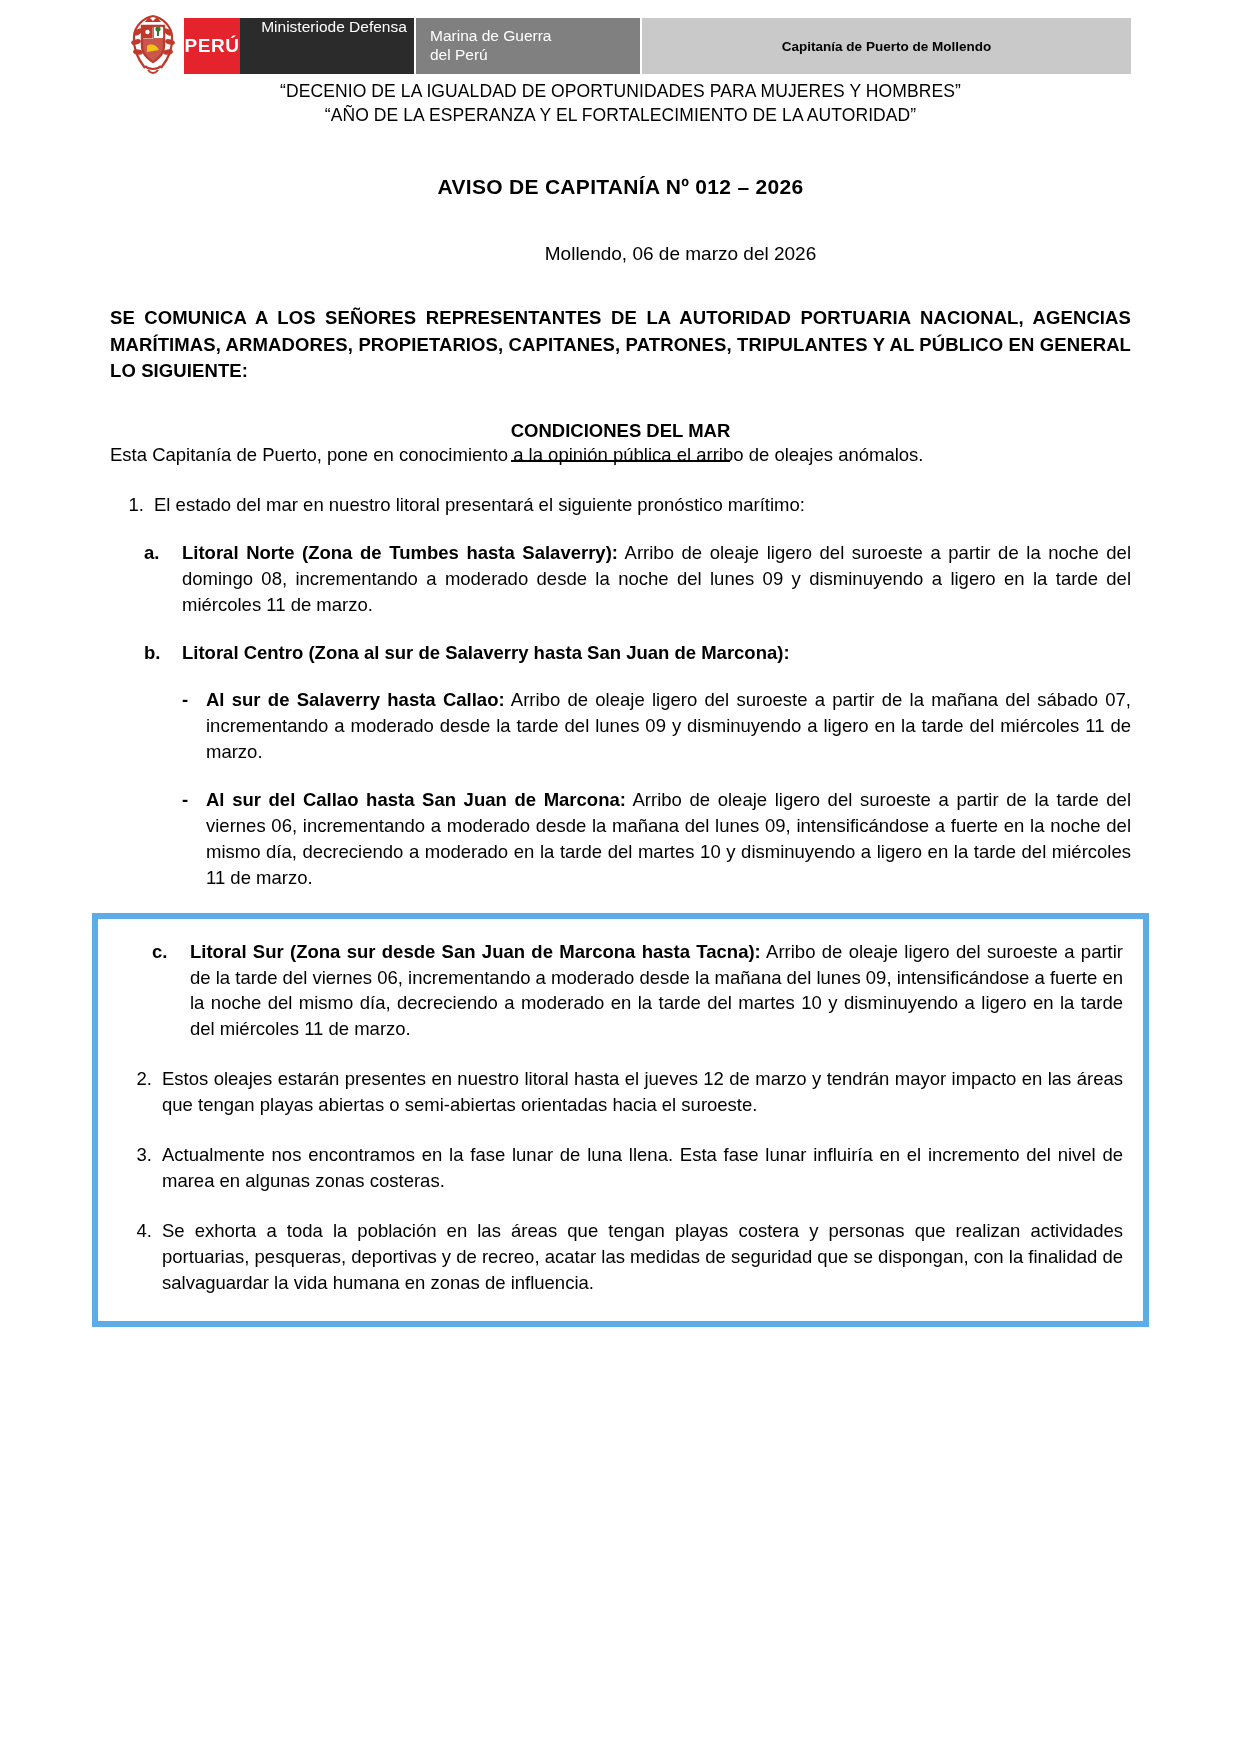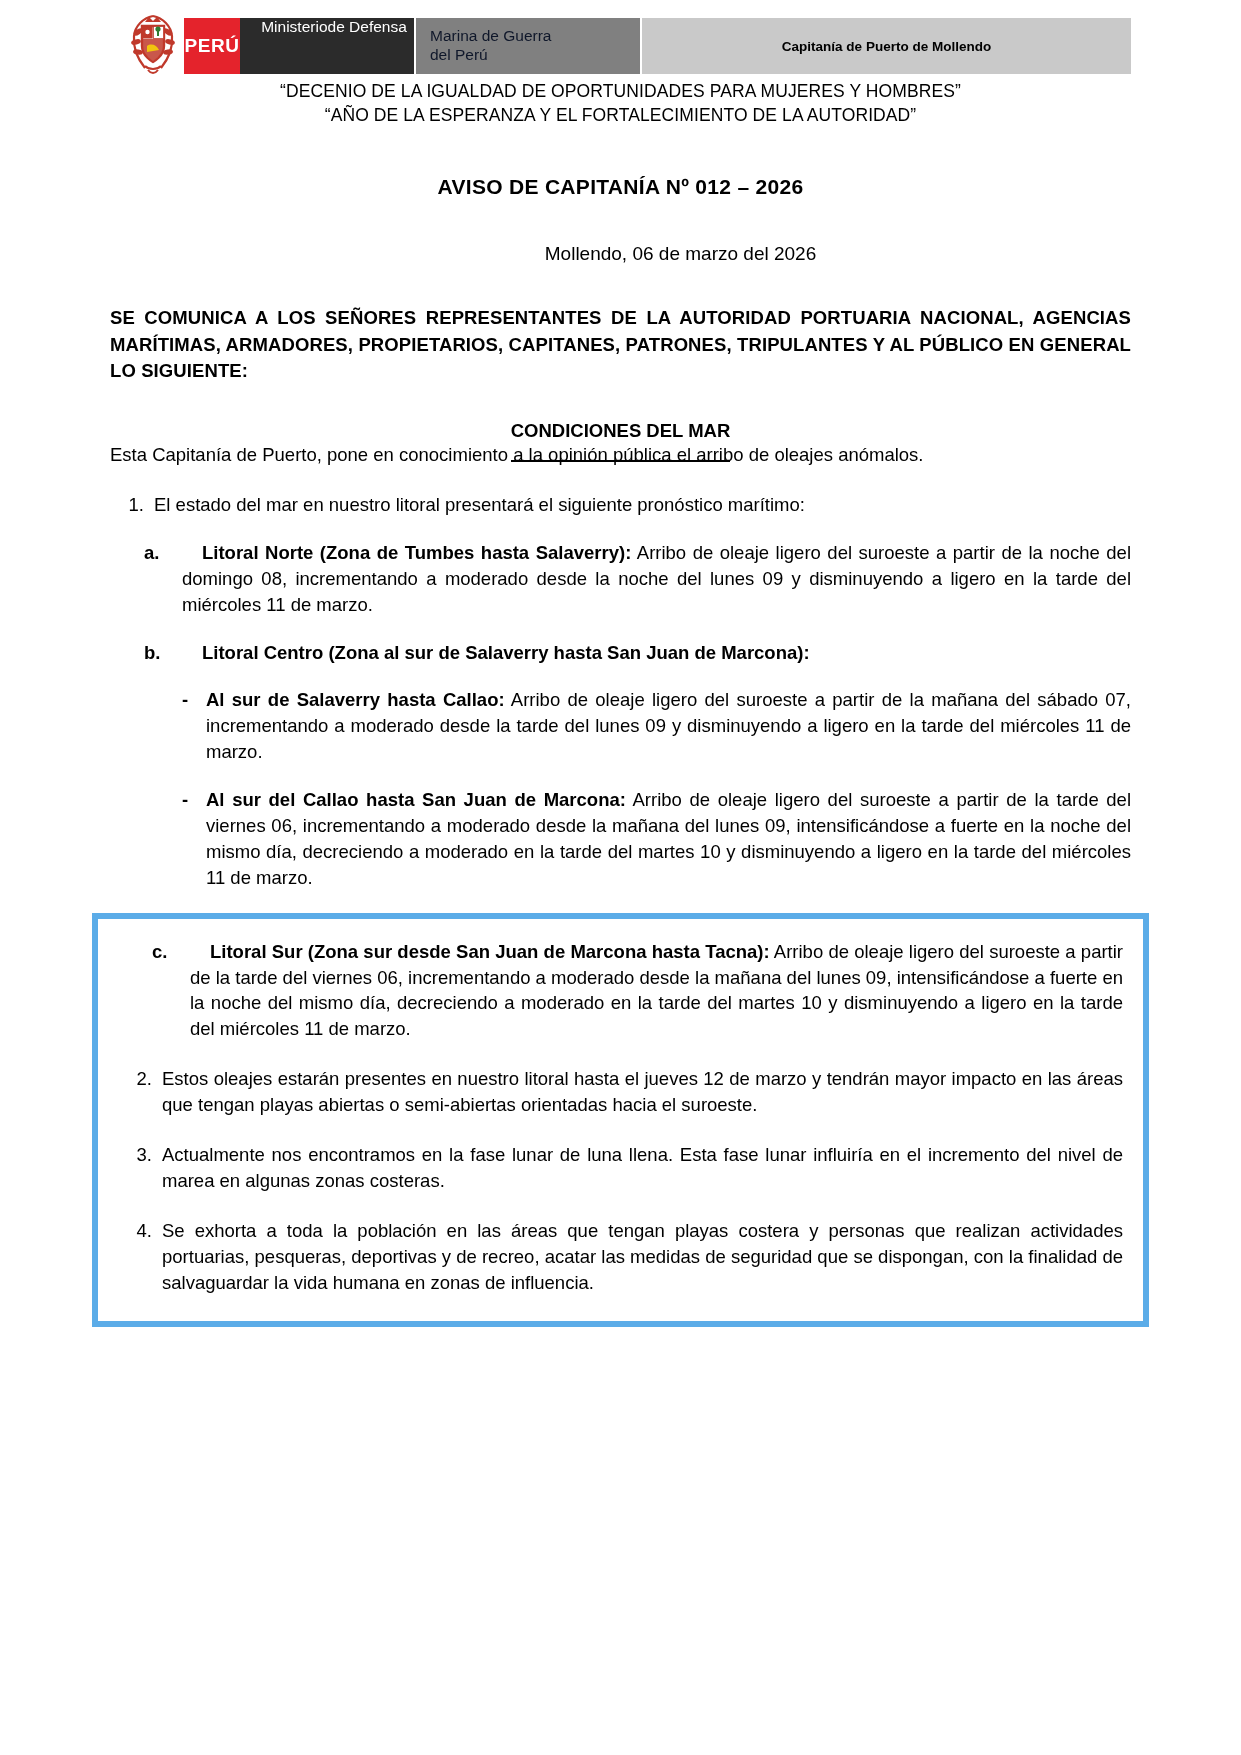--- a/index.html
+++ b/index.html
@@ -58,21 +58,21 @@
     flex: 0 0 160px;
     display: flex;
     flex-direction: row;
     justify-content: center;
     padding-left: 14px;
     font-size: 15.5px;
     line-height: 1.22;
   }
   .blk-marina {
     background: #808080;
-    color: #0f172a;
+    color: #ffffff;
     flex: 0 0 210px;
     display: flex;
     flex-direction: column;
     justify-content: center;
     padding-left: 14px;
     font-size: 15.5px;
     line-height: 1.22;
     margin-left: 2px;
   }
   .blk-capitania {
@@ -168,21 +168,21 @@
     margin-left: 34px;
   }
   .letter-marker {
     flex: 0 0 38px;
     font-weight: bold;
   }
   .letter-text {
     flex: 1 1 auto;
     text-align: justify;
   }
-  .letter-text b { font-weight: bold; margin-left: 20px; }
+  .letter-text b { font-weight: bold; }
 
   
   .dash-item {
     display: flex;
     margin-top: 22px;
     font-size: 18.5px;
     line-height: 1.40;
     margin-left: 72px;
   }
   .dash-marker {

